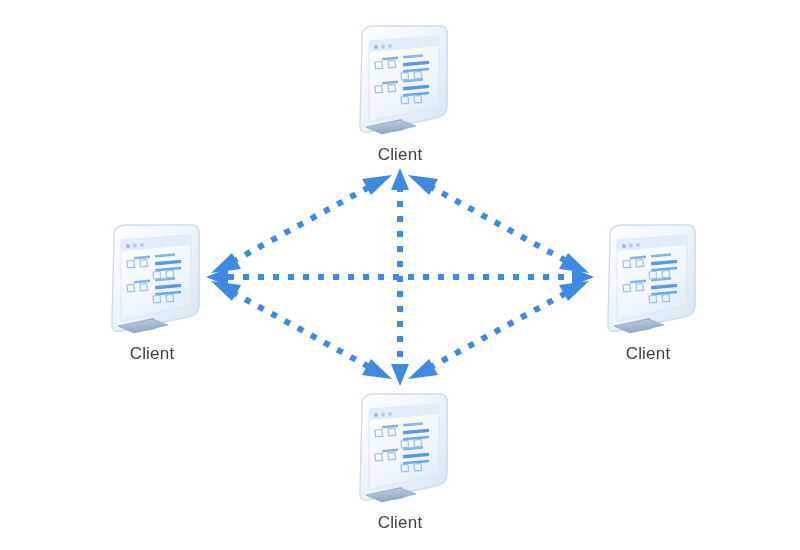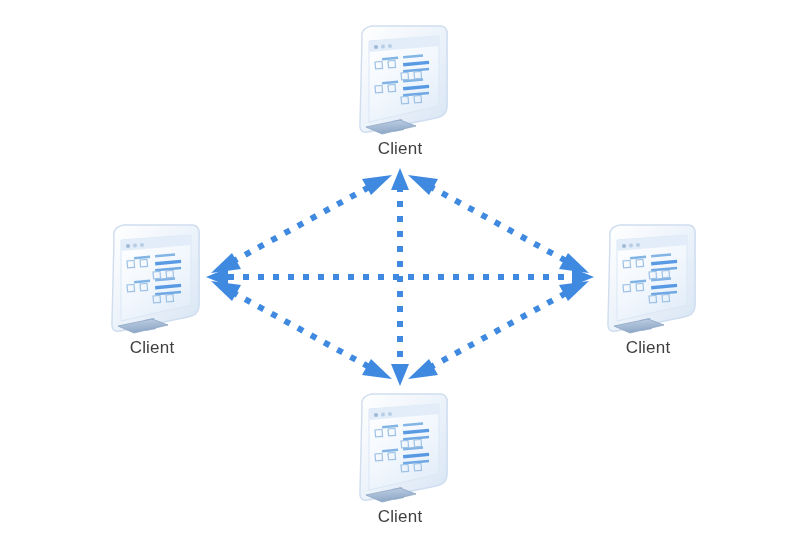--- a/index.html
+++ b/index.html
@@ -17,21 +17,21 @@
   #links{position:absolute;left:0;top:0;width:800px;height:550px;}
   .node{
     position:absolute;
     width:120px;
     text-align:center;
   }
   .node-label{
     font-size:17px;
     color:#3f3f3f;
     letter-spacing:.2px;
-    margin-top:0;
+    margin-top:6px;
     white-space:nowrap;
   }
   .monitor{
     width:120px;height:125px;
     position:relative;
   }
   .monitor svg{display:block;}
 </style>
 </head>
 <body>

